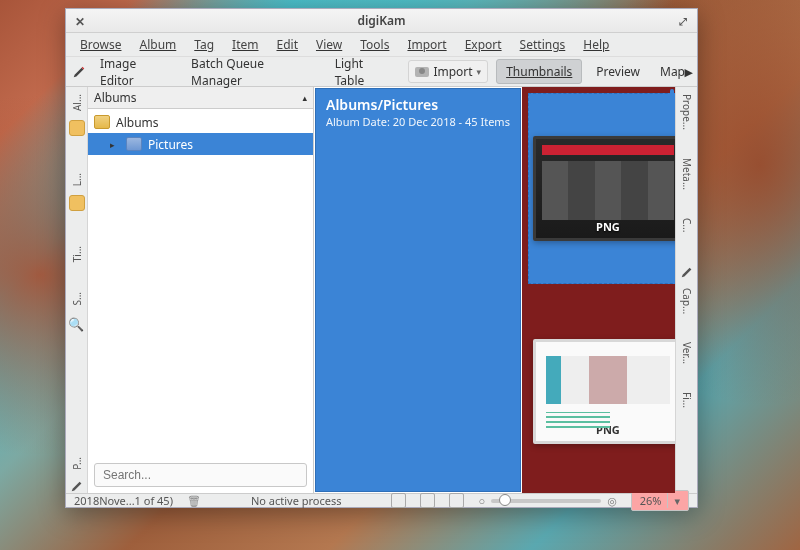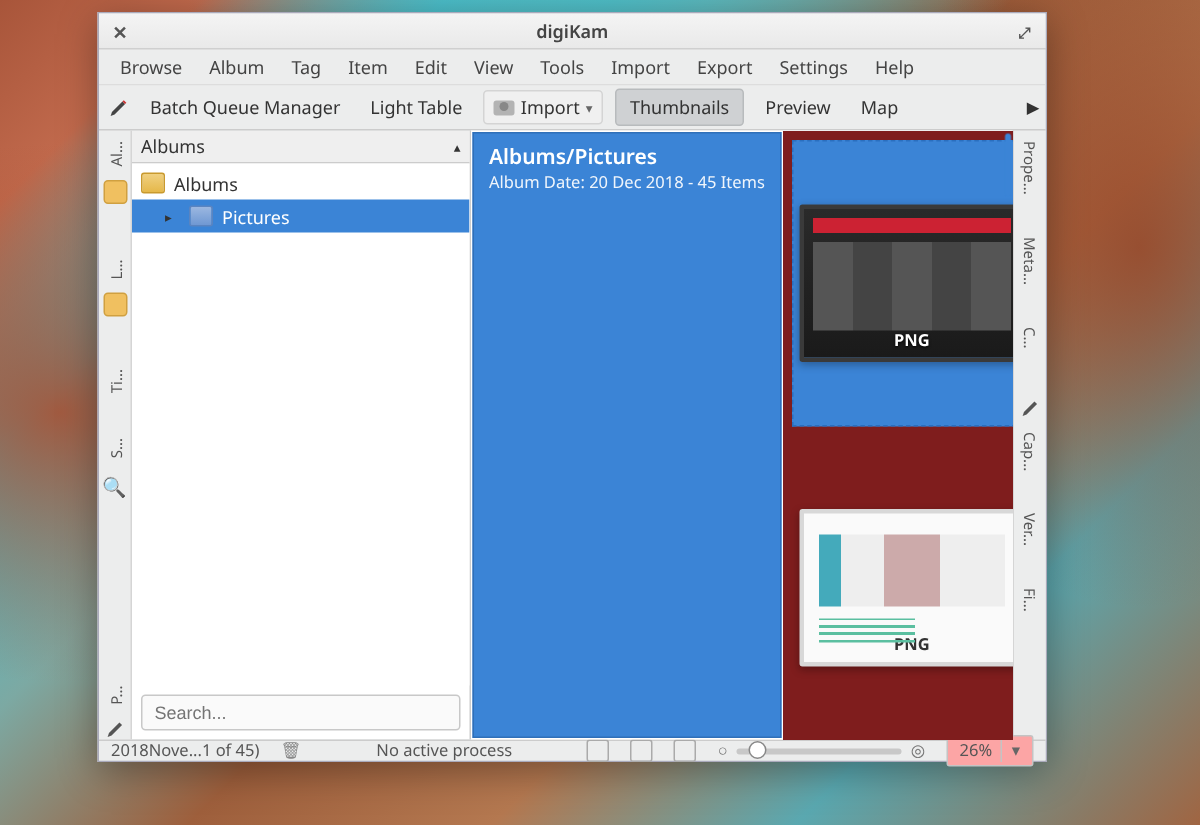--- a/index.html
+++ b/index.html
@@ -36,30 +36,30 @@
   height: 24px; background: linear-gradient(#f4f4f4,#e9e9e9);
   border-bottom: 1px solid #cfcfcf;
   display:flex; align-items:center; justify-content:center;
   position:relative; font-size:12px; font-weight:600; color:#444;
 }
 .titlebar .tbtn { position:absolute; top:4px; width:16px; height:16px; display:flex;align-items:center;justify-content:center; color:#555; cursor:pointer;}
 .titlebar .close{ left:6px; font-size:12px;}
 .titlebar .max{ right:6px; font-size:10px;}
 .menubar {
   height: 24px; display:flex; align-items:center; gap:2px;
-  padding:0 6px; background:#eceded; border-bottom:1px solid #ddd;
+  padding:0 6px; background:#eceded; border-bottom:1px solid #ddd;text-decoration:underline;
 }
 .menubar span { padding:3px 8px; border-radius:3px; cursor:default; color:#444;}
 .toolbar {
   height: 30px; display:flex; align-items:center; gap:8px;
   padding:0 6px; border-bottom:1px solid #ccc; background:#eceded;
   position:relative;
 }
 .toolbar .tbitem { padding:4px 6px; border-radius:3px; cursor:default; color:#333; display:flex;align-items:center;gap:4px;}
-.toolbar .tbitem.active { background:#cfd1d3; border:1px solid #b8bbbd; padding:3px 9px;}
+.toolbar .tbitem.active { background:#cfd1d3; border:1px solid #b8bbbd; padding:3px 9px;text-decoration:underline;}
 .toolbar .tbitem.import { border:1px solid #d4d4d4; background:#f0f0f0; padding:2px 6px;}
 .toolbar .chev { position:absolute; right:4px; top:7px; color:#333; font-size:11px;}
 .pencil{ width:14px;height:14px; display:inline-block;}
 .pencil svg{width:14px;height:14px;}
 .body {
   flex:1; display:flex; min-height:0; background:#eceded;
 }
 .leftstrip, .rightstrip {
   width:22px; background:#eceded; border-right:1px solid #d5d5d5;
   display:flex; flex-direction:column; align-items:center; padding-top:4px; gap:6px;
@@ -189,20 +189,21 @@
     <span>Help</span>
   </div>
 
   <div class="toolbar">
     <span class="pencil">
       <svg viewBox="0 0 16 16">
           <path d="M2 14l1-3 8-8 2 2-8 8-3 1z" fill="#444"></path>
           <path d="M11 3l2 2 1-1-2-2z" fill="#c33"></path>
         </svg>
     </span>
+    <span class="tbitem">Image Editor</span>
     <span class="tbitem">Batch Queue Manager</span>
     <span class="tbitem">Light Table</span>
     <span class="tbitem import">
       <span style="display:inline-block;width:14px;height:10px;background:#b3b3b3;border-radius:2px;position:relative;">
           <span style="position:absolute;left:4px;top:1px;width:6px;height:6px;border-radius:50%;background:#888;"></span>
         </span>
       <span>Import</span>
       <span style="color:#666;font-size:9px;">▾</span>
     </span>
     <span class="tbitem active">Thumbnails</span>

